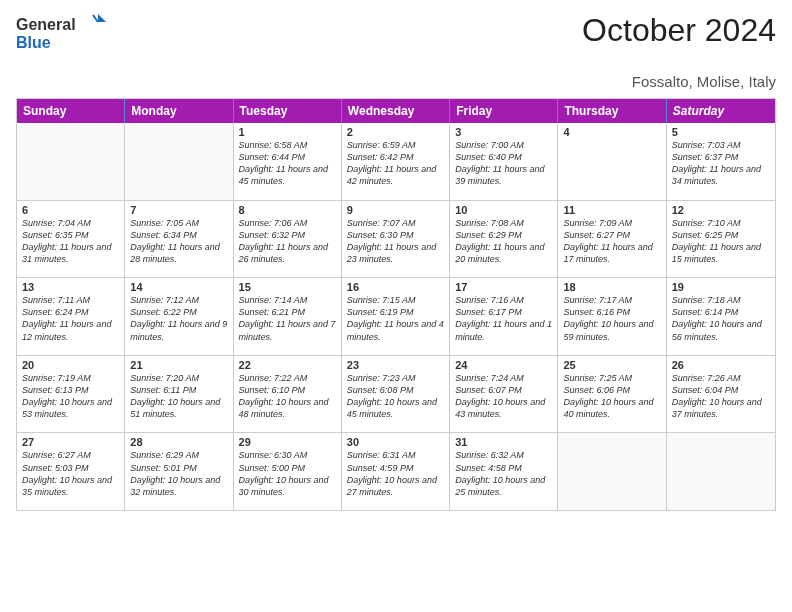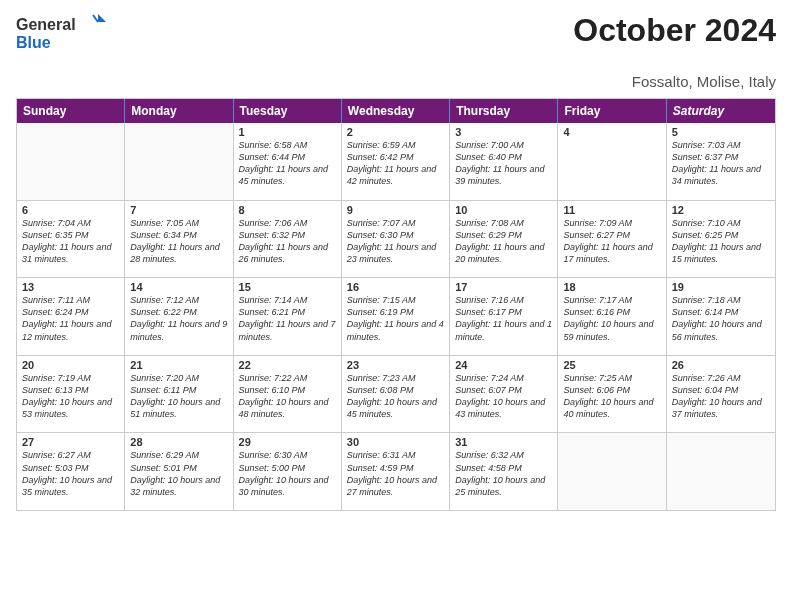--- a/index.html
+++ b/index.html
@@ -27,38 +27,38 @@
     .logo {
       display: flex;
       align-items: center;
       gap: 0;
     }
     .title-block {
       text-align: right;
     }
     .month-title {
       font-size: 32px;
-      font-weight: bold;
+      font-weight: normal;
       color: #222;
     }
     .location-title {
       font-size: 15px;
       color: #555;
       margin-top: 24px;
     }
     .calendar {
       flex: 1;
       display: flex;
       flex-direction: column;
       border: 1px solid #ccc;
     }
     .cal-header {
       display: grid;
       grid-template-columns: repeat(7, 1fr);
-      background: #701a75;
+      background: #a21caf;
     }
     .cal-header-cell {
       color: #fff;
       font-size: 12px;
       font-weight: bold;
       padding: 5px 6px;
       border-right: 1px solid #5588cc;
       text-align: left;
     }
     .cal-header-cell:last-child { border-right: none; font-style: italic; }
@@ -117,22 +117,22 @@
     </div>
   </div>
 
   <div class="calendar">
     <div class="cal-header">
 
     <div class="cal-header-cell">Sunday</div>
         <div class="cal-header-cell">Monday</div>
         <div class="cal-header-cell">Tuesday</div>
         <div class="cal-header-cell">Wednesday</div>
+        <div class="cal-header-cell">Friday</div>
         <div class="cal-header-cell">Thursday</div>
-        <div class="cal-header-cell">Friday</div>
         <div class="cal-header-cell">Saturday</div>
       </div>
     <div class="cal-body">
 
     <div class="cal-row">
           <div class="cal-cell empty"></div>
           <div class="cal-cell empty"></div>
           <div class="cal-cell">
           <span class="day-num">1</span>
           <div class="info">Sunrise: 6:58 AM<br>Sunset: 6:44 PM<br>Daylight: 11 hours and 45 minutes.</div>

